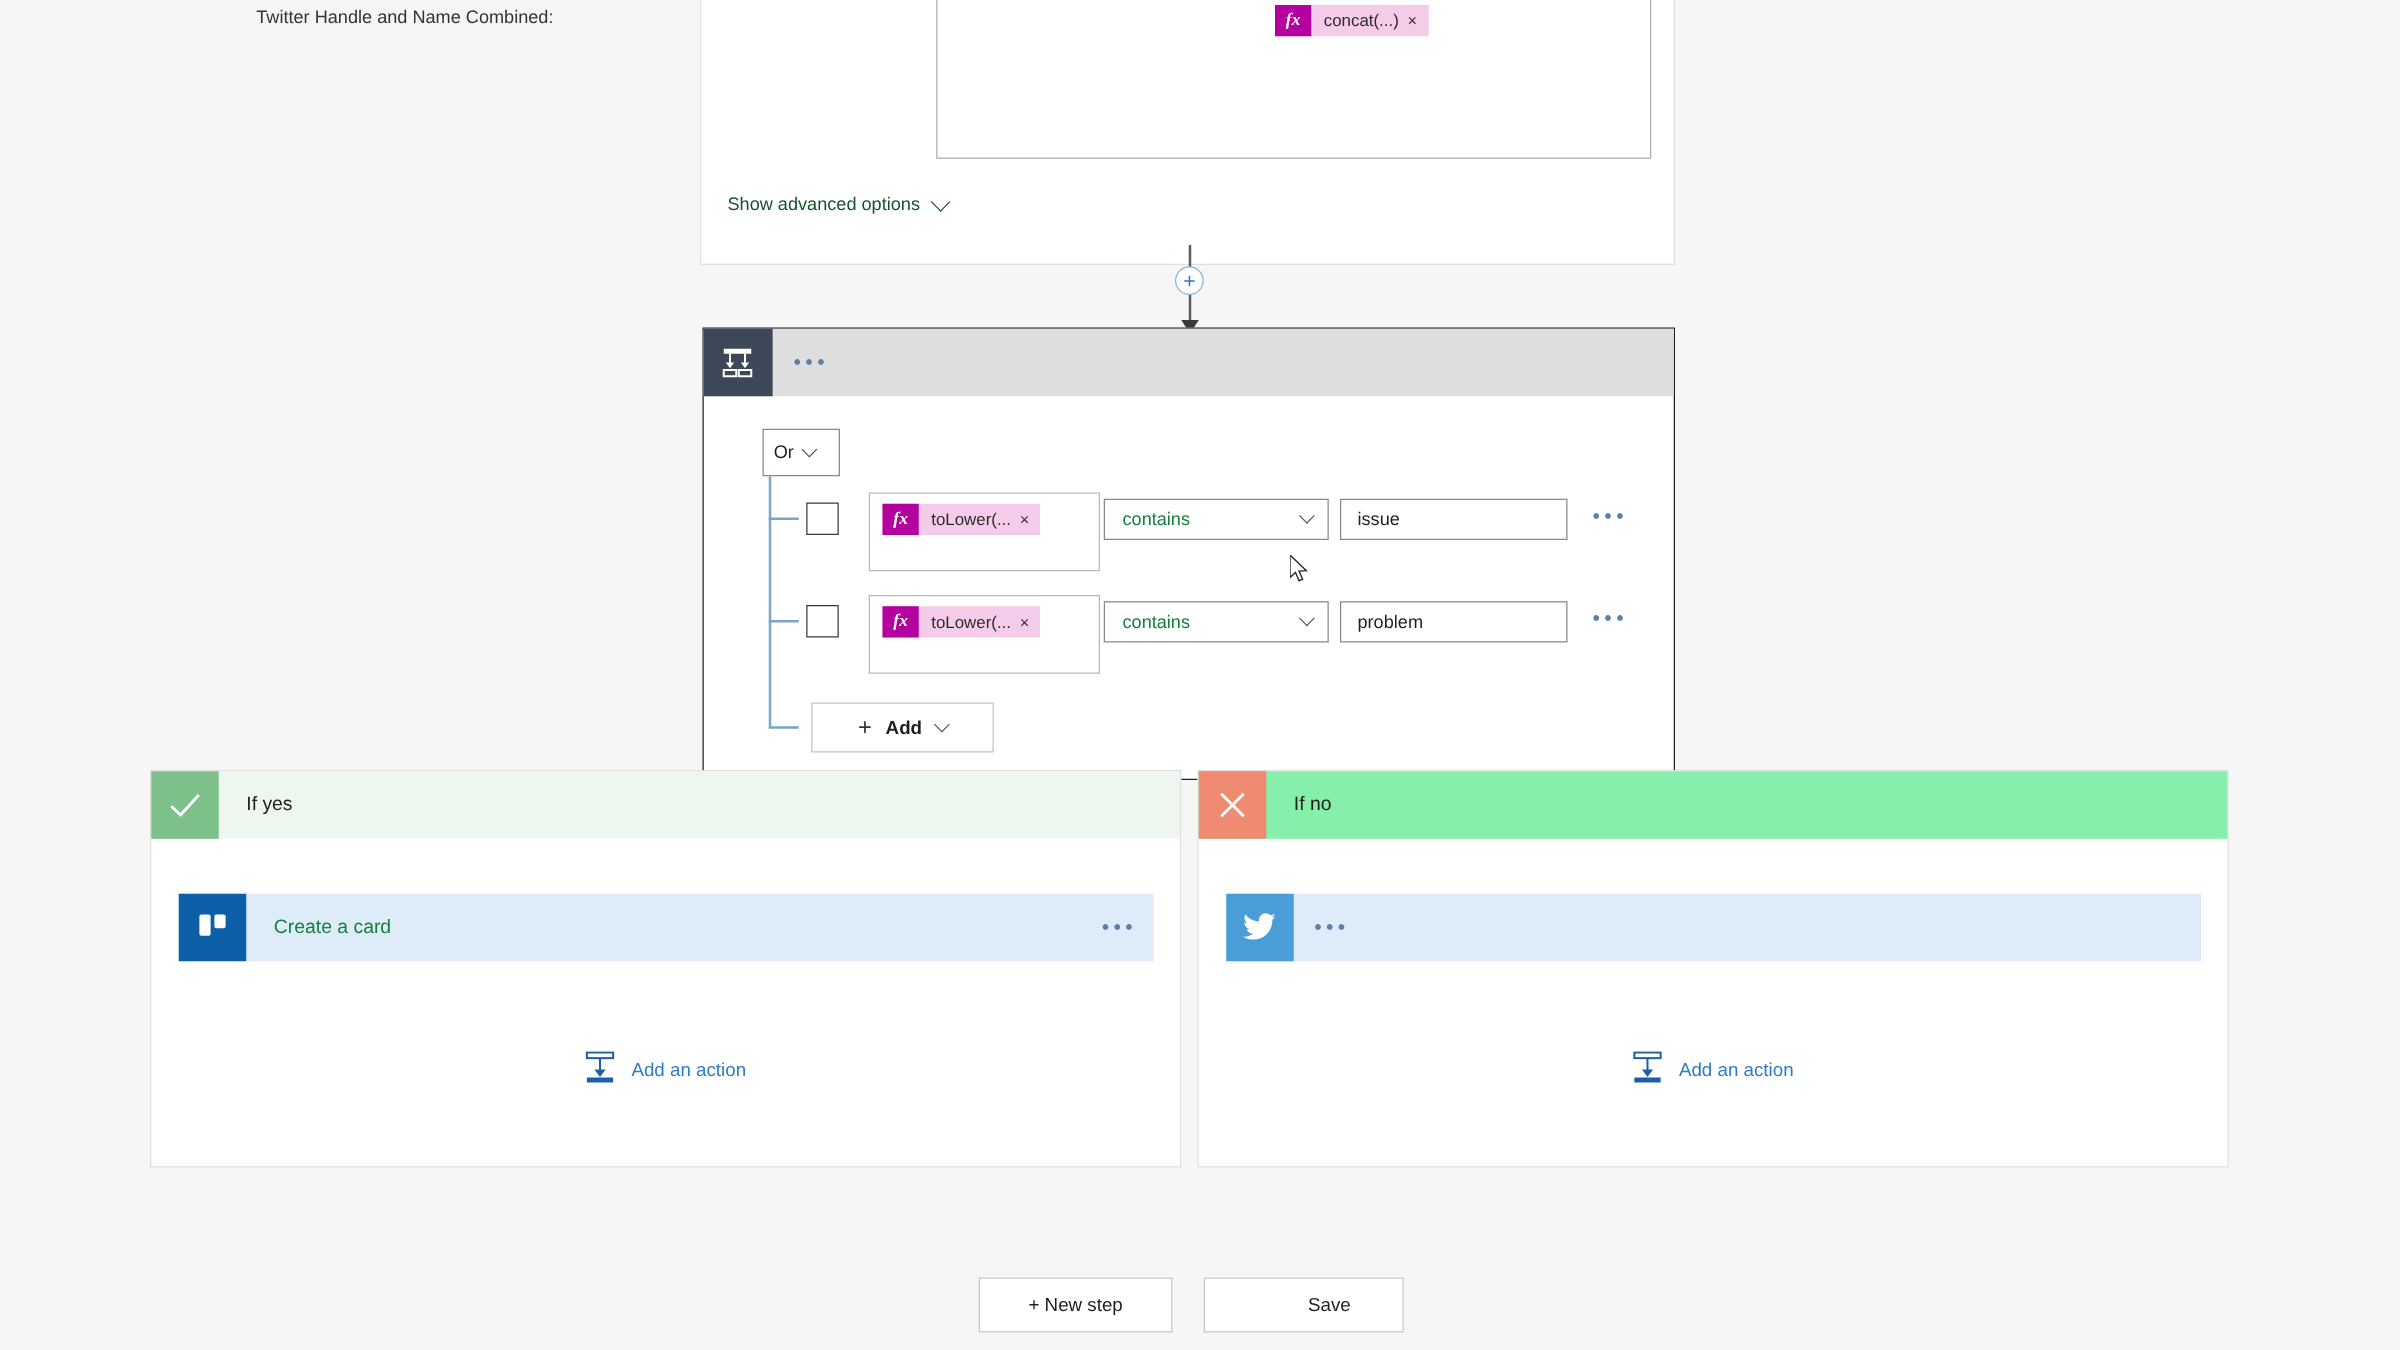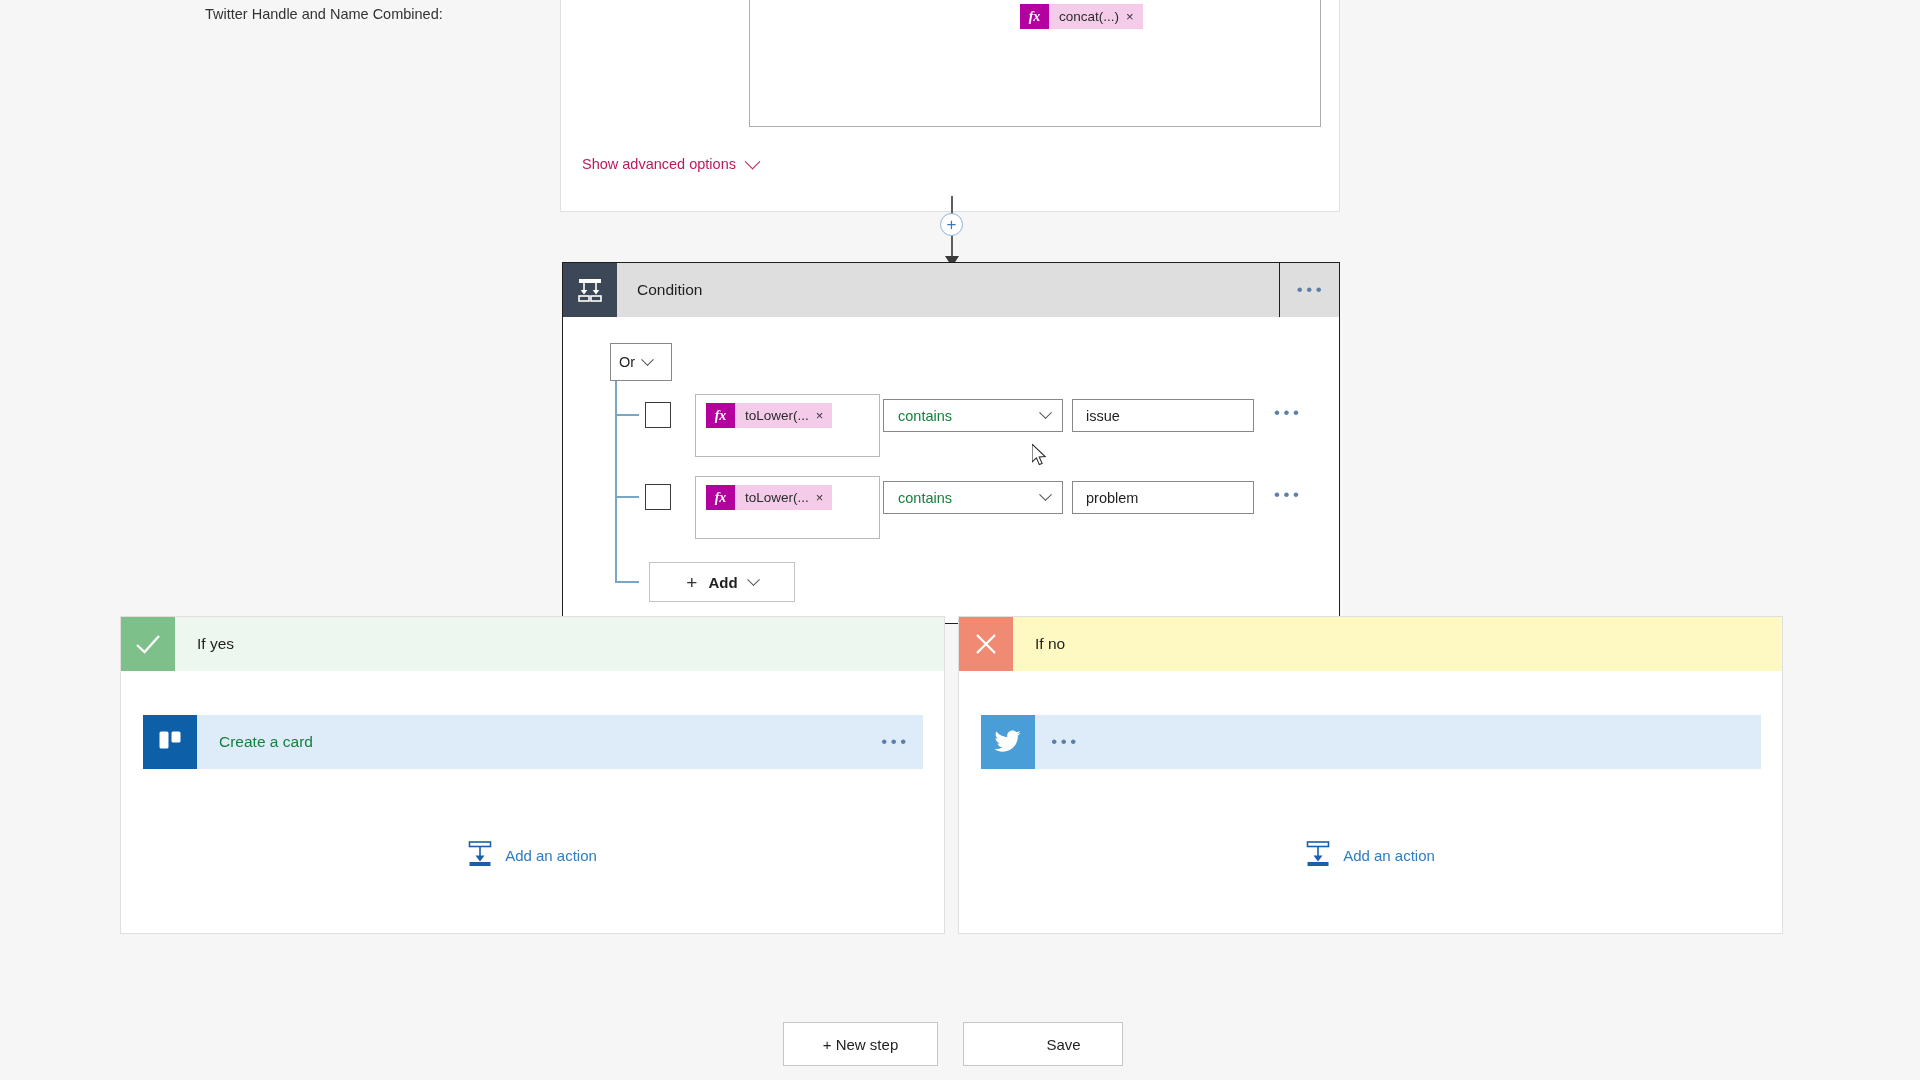--- a/index.html
+++ b/index.html
@@ -71,21 +71,21 @@
     line-height: 1;
   }
   .prev-token-wrap {
     position: absolute;
     left: 1020px; top: 4px;
   }
   .show-adv {
     position: absolute;
     left: 582px; top: 156px;
     font-size: 14.5px;
-    color: #be185d;
+    color: #14532d;
     cursor: pointer;
     display: flex; align-items: center; gap: 11px;
   }
   .chev {
     display: inline-block;
     width: 11px; height: 11px;
     border-right: 1.6px solid currentColor;
     border-bottom: 1.6px solid currentColor;
     transform: rotate(45deg) translate(-2px,-2px);
   }
@@ -286,21 +286,21 @@
     height: 54px;
     display: flex; align-items: stretch;
   }
   .branch-icon {
     width: 54px;
     display: flex; align-items: center; justify-content: center;
   }
   .branch-yes .branch-icon { background: #7dc08a; }
   .branch-no  .branch-icon { background: #f08a72; }
   .branch-yes .branch-header { background: #eef7ef; }
-  .branch-no  .branch-header { background: #fef9c3; justify-content: space-between; }
+  .branch-no  .branch-header { background: #86efac; justify-content: space-between; }
   .branch-label {
     flex: 1;
     display: flex; align-items: center;
     padding-left: 22px;
     font-size: 15.5px;
     color: #201f1e;
   }
 
   .action-card {
     position: absolute;
@@ -402,21 +402,20 @@
         <svg width="28" height="26" viewBox="0 0 28 26">
           <rect x="3" y="2" width="22" height="4" fill="#ffffff"></rect>
           <rect x="7.2" y="6" width="1.6" height="8" fill="#ffffff"></rect>
           <rect x="19.2" y="6" width="1.6" height="8" fill="#ffffff"></rect>
           <polygon points="4.7,13 11.3,13 8,17.5" fill="#ffffff"></polygon>
           <polygon points="16.7,13 23.3,13 20,17.5" fill="#ffffff"></polygon>
           <rect x="3" y="19" width="10" height="5" fill="none" stroke="#ffffff" stroke-width="1.6"></rect>
           <rect x="15" y="19" width="10" height="5" fill="none" stroke="#ffffff" stroke-width="1.6"></rect>
         </svg>
       </div>
-      <div class="cond-title">Condition</div>
       <div class="cond-menu">•••</div>
     </div>
     <div class="cond-body"></div>
   </div>
 
   <div class="or-select">
     <span>Or</span>
     <span class="chev-sm"></span>
   </div>
 

